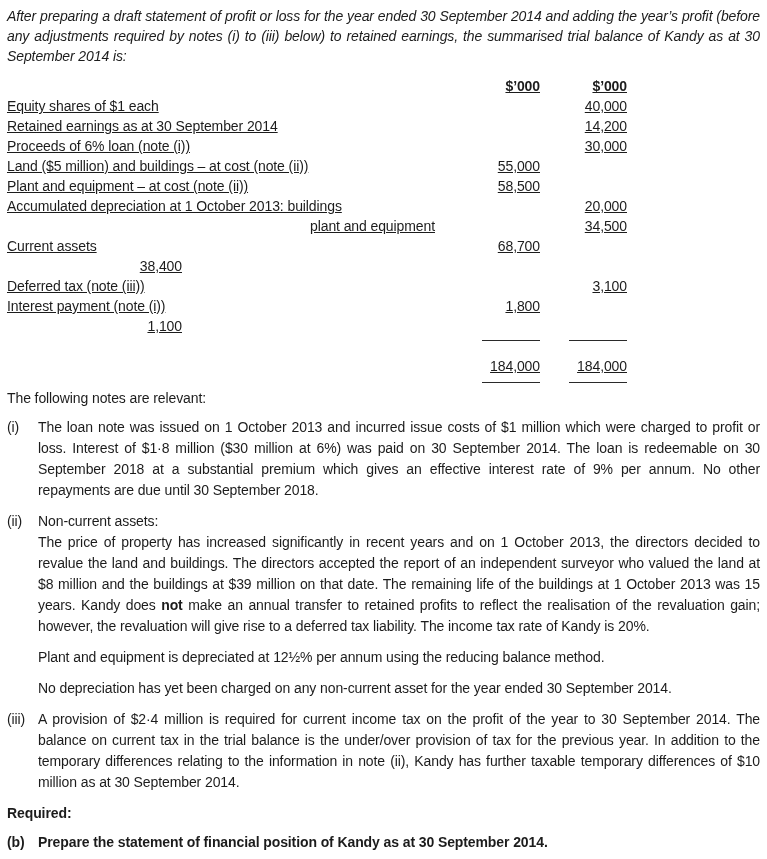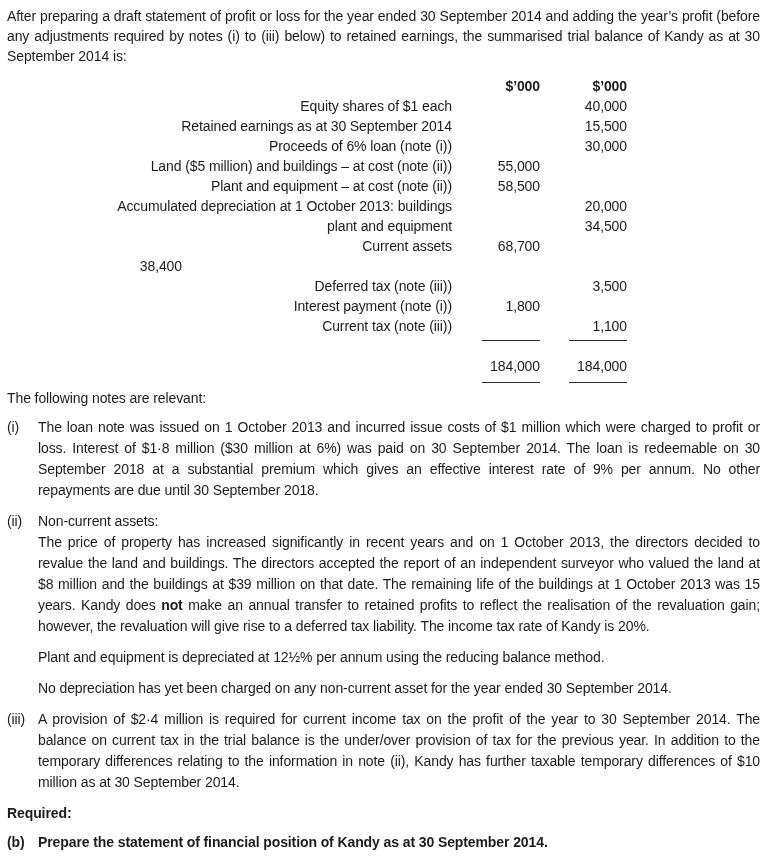--- a/index.html
+++ b/index.html
@@ -9,27 +9,27 @@
     height: 859px;
     font-family: "Liberation Sans", sans-serif;
     font-size: 14px;
     line-height: 20px;
     color: #1c1c1c;
     padding: 6px 7px 0 7px;
     overflow: hidden;
     letter-spacing: -0.1px;
   }
   .para { text-align: justify; }
-  .intro { margin-bottom: 10px; }
+  .intro { margin-bottom: 10px; font-style: italic; }
 
   
-  .tb { width: 620px; }
+  .tb { width: 620px; text-decoration: underline; }
   .tb-row { display: flex; line-height: 20px; }
   .tb-header .tb-debit, .tb-header .tb-credit { font-weight: bold; }
-  .tb-label { flex: 1; text-align: right; }
+  .tb-label { flex: 1; }
   .tb-label.indent { padding-left: 303px; }
   .tb-debit  { width: 88px; text-align: right; }
   .tb-credit { width: 87px; text-align: right; }
   .rule-row { height: 10px; }
   .rule-row .tb-debit, .rule-row .tb-credit { position: relative; }
   .rule {
     width: 58px;
     margin-left: auto;
     border-top: 1px solid #2a2a2a;
     margin-top: 4px;
@@ -62,21 +62,21 @@
   </div>
 
   <div class="tb-row">
     <div class="tb-label">Equity shares of $1 each</div>
     <div class="tb-debit"></div>
     <div class="tb-credit">40,000</div>
   </div>
   <div class="tb-row">
     <div class="tb-label">Retained earnings as at 30 September 2014</div>
     <div class="tb-debit"></div>
-    <div class="tb-credit">15,500</div>
+    <div class="tb-credit">14,200</div>
   </div>
   <div class="tb-row">
     <div class="tb-label">Proceeds of 6% loan (note (i))</div>
     <div class="tb-debit"></div>
     <div class="tb-credit">30,000</div>
   </div>
   <div class="tb-row">
     <div class="tb-label">Land ($5 million) and buildings – at cost (note (ii))</div>
     <div class="tb-debit">55,000</div>
     <div class="tb-credit"></div>
@@ -101,29 +101,28 @@
     <div class="tb-debit">68,700</div>
     <div class="tb-credit"></div>
   </div>
   <div class="tb-row">
     <div class="tb-debit"></div>
     <div class="tb-credit">38,400</div>
   </div>
   <div class="tb-row">
     <div class="tb-label">Deferred tax (note (iii))</div>
     <div class="tb-debit"></div>
-    <div class="tb-credit">3,500</div>
+    <div class="tb-credit">3,100</div>
   </div>
   <div class="tb-row">
     <div class="tb-label">Interest payment (note (i))</div>
     <div class="tb-debit">1,800</div>
     <div class="tb-credit"></div>
   </div>
   <div class="tb-row">
-    <div class="tb-label">Current tax (note (iii))</div>
     <div class="tb-debit"></div>
     <div class="tb-credit">1,100</div>
   </div>
 
   <div class="tb-row rule-row">
     <div class="tb-label"></div>
     <div class="tb-debit">
         <div class="rule"></div>
       </div>
     <div class="tb-credit">

